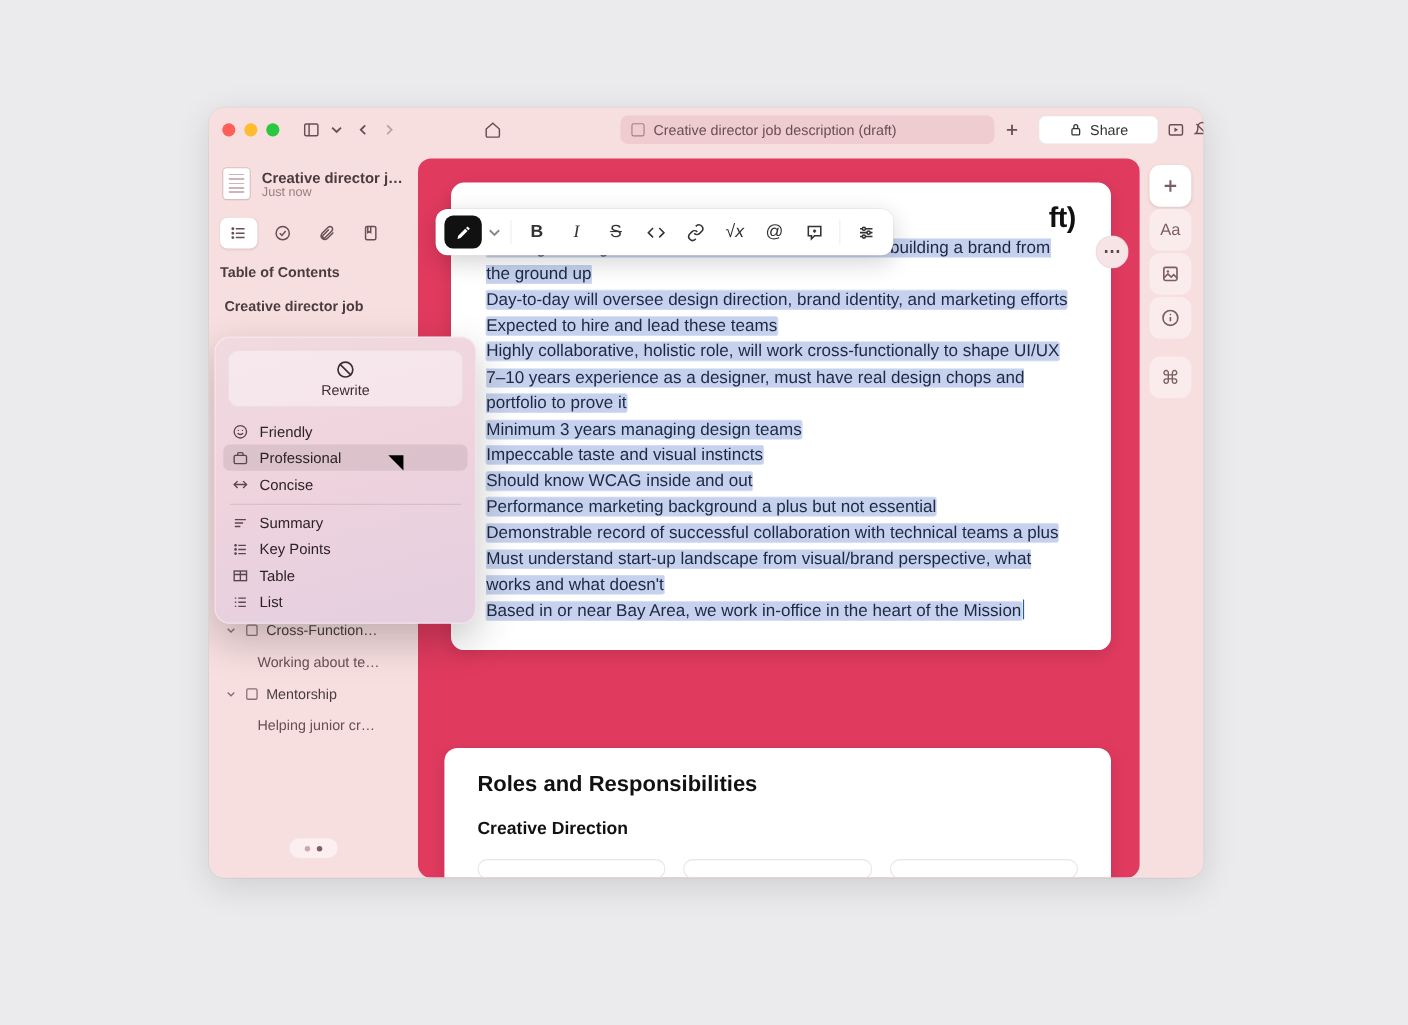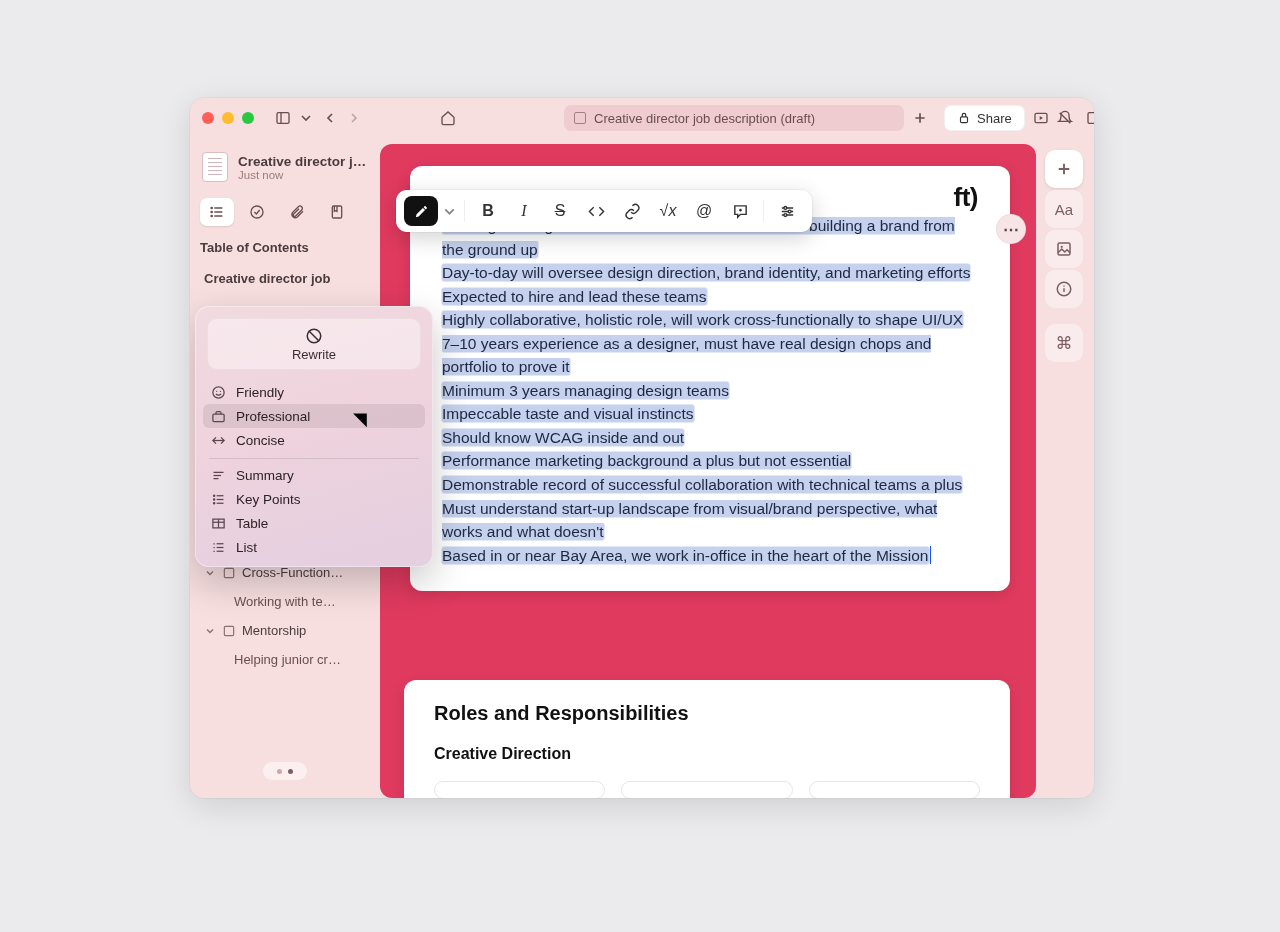--- a/index.html
+++ b/index.html
@@ -56,21 +56,21 @@
     display: flex;
     align-items: center;
     padding: 0 10px;
     gap: 8px;
     color: #6a4e52;
     font-size: 13px;
   }
   .title-pill .doc-ico { width: 12px; height: 12px; border: 1.5px solid #a67d82; border-radius: 2px; }
   .spacer { flex: 1; }
   .share-btn {
-    height: 26px; padding: 0 12px; border-radius: 7px;
+    height: 26px; padding: 0 26px; border-radius: 7px;
     background: #fff; display:flex; align-items:center; gap:6px;
     font-size: 13px; color: #333; border:1px solid rgba(0,0,0,0.06);
   }
 
   
   .body-row { flex:1; display:flex; overflow:hidden; }
   .sidebar {
     width: 190px;
     padding: 12px 10px;
     display:flex; flex-direction:column;
@@ -373,21 +373,21 @@
         <div class="toc-row">
           <svg class="chev" viewBox="0 0 24 24" fill="none" stroke="currentColor" stroke-width="2.5">
               <polyline points="6 9 12 15 18 9"></polyline>
             </svg>
           <svg class="out-ico" viewBox="0 0 24 24" fill="none" stroke="currentColor" stroke-width="2">
               <rect x="4" y="4" width="16" height="16" rx="2"></rect>
             </svg>
           <span>Cross-Function…</span>
         </div>
         <div class="toc-row indent1">
-          <span>Working with te…</span>
+          <span>Working about te…</span>
         </div>
         <div class="toc-row">
           <svg class="chev" viewBox="0 0 24 24" fill="none" stroke="currentColor" stroke-width="2.5">
               <polyline points="6 9 12 15 18 9"></polyline>
             </svg>
           <svg class="out-ico" viewBox="0 0 24 24" fill="none" stroke="currentColor" stroke-width="2">
               <rect x="4" y="4" width="16" height="16" rx="2"></rect>
             </svg>
           <span>Mentorship</span>
         </div>

